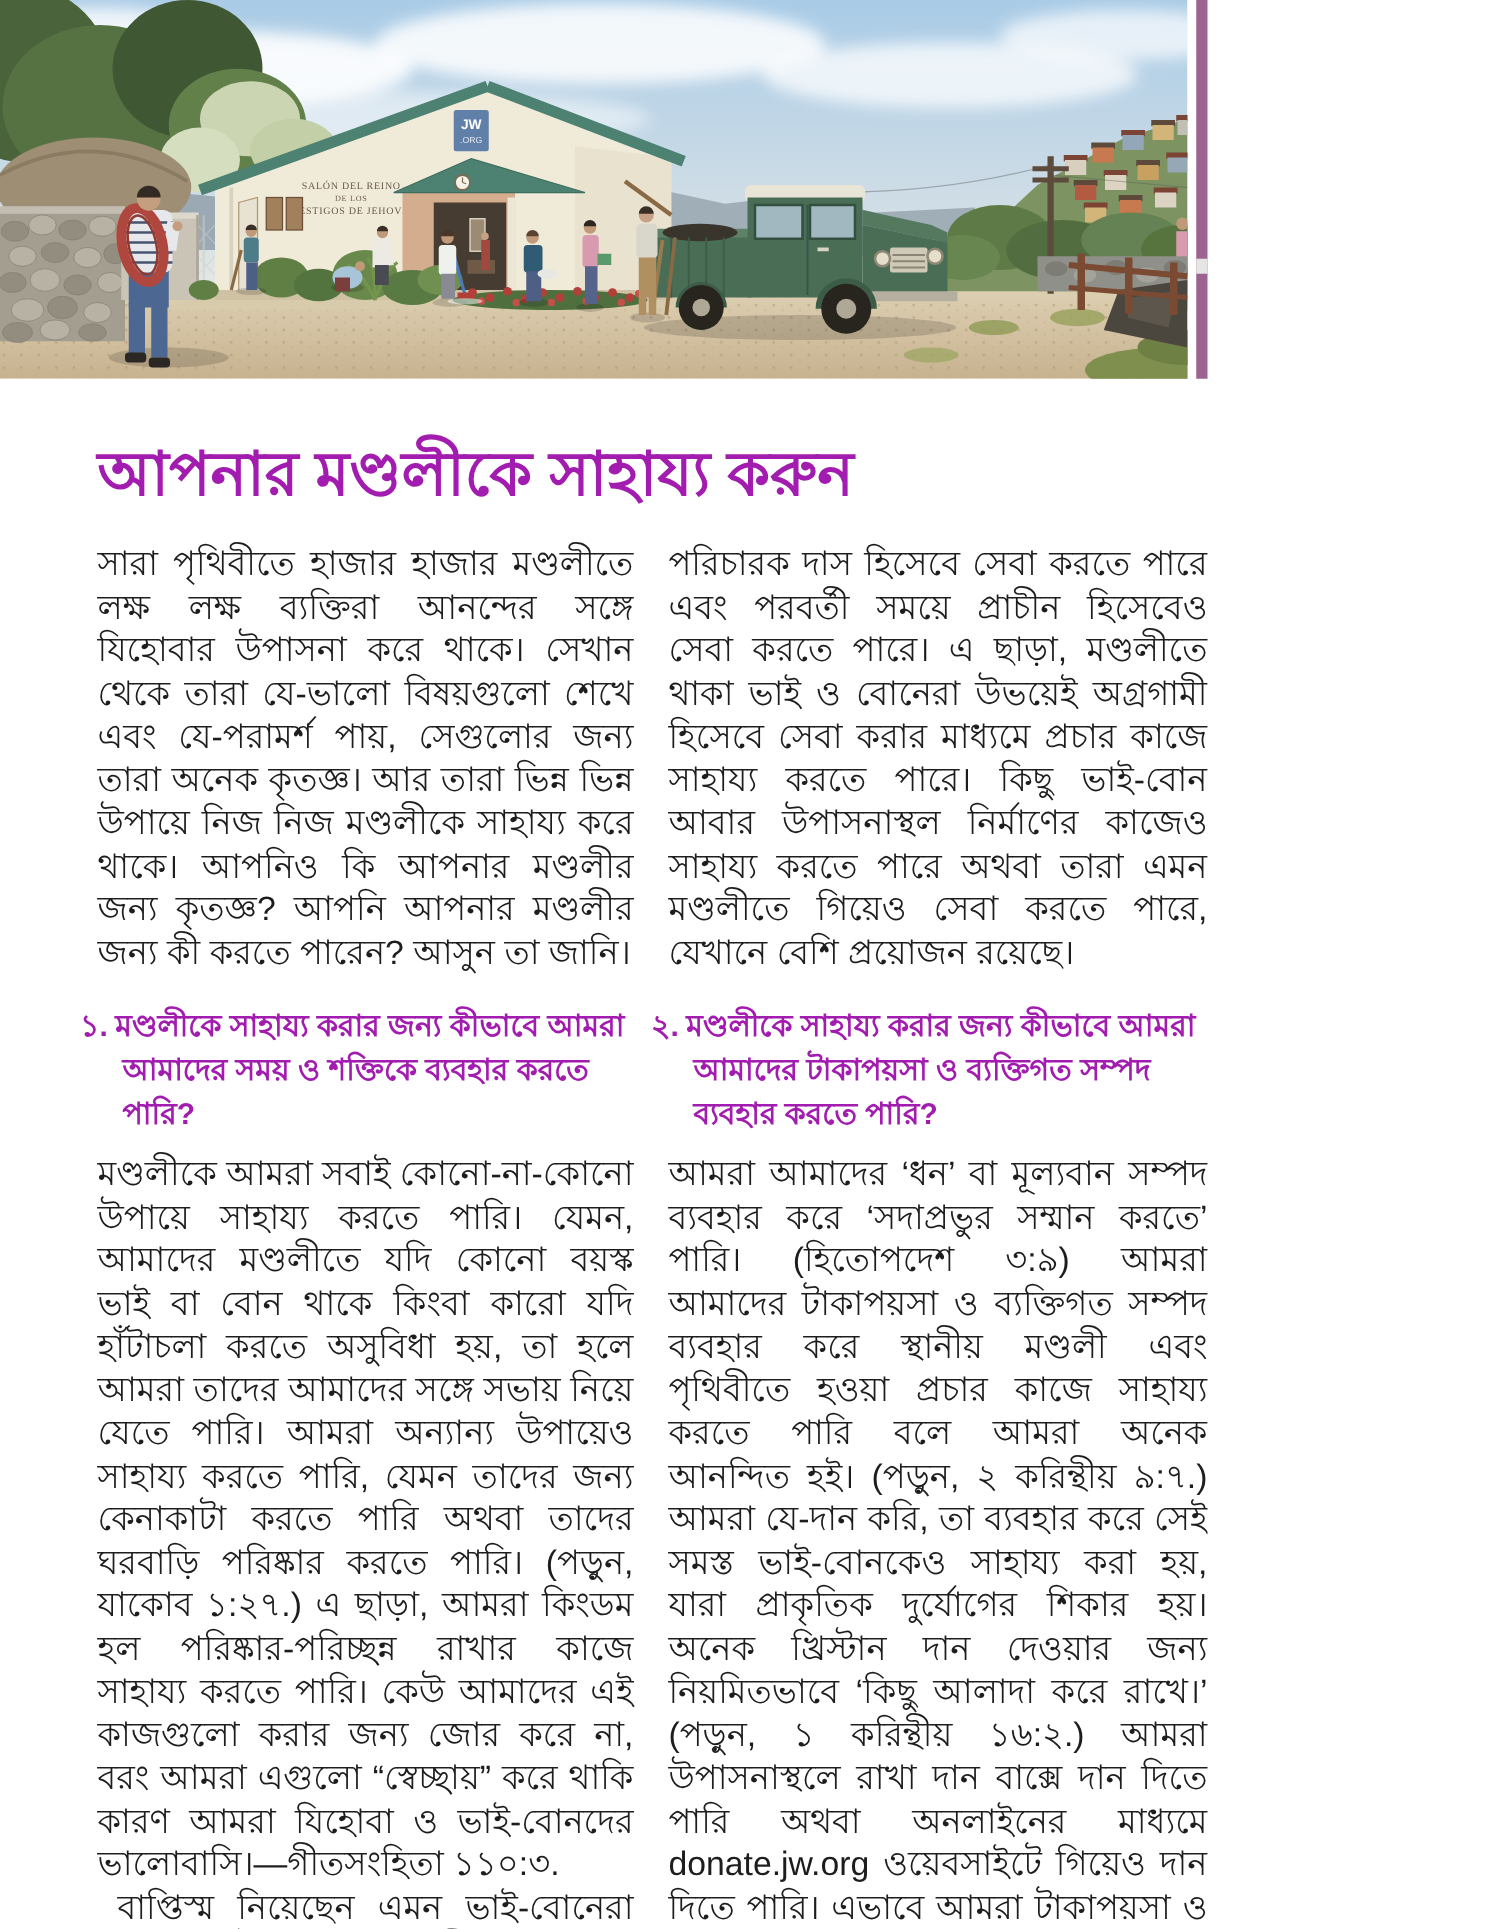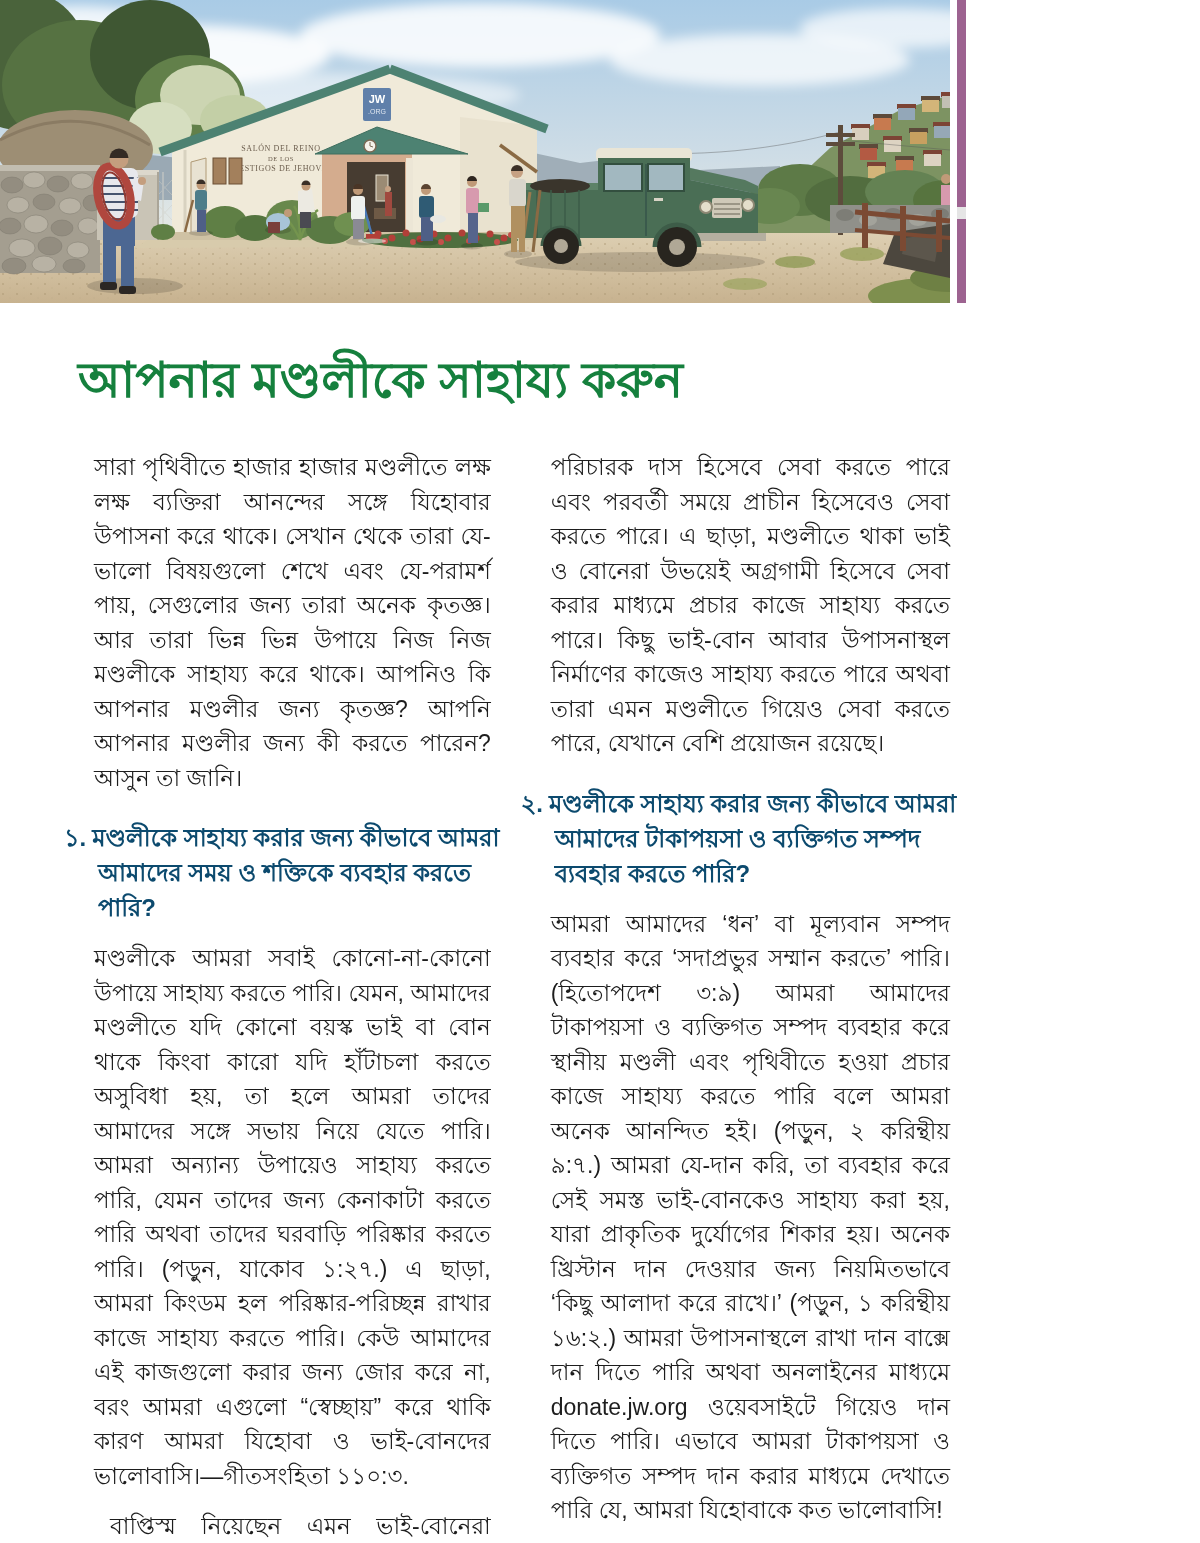--- a/index.html
+++ b/index.html
@@ -6,31 +6,31 @@
   body{font-family:"Liberation Sans","DejaVu Sans",sans-serif;}
   .page{position:relative;width:966px;height:1543px;background:#fff;overflow:hidden;}
 
   
   .hero{display:flex;height:303px;}
   .photo{width:950px;height:303px;flex:none;display:block;}
   .numbox{flex:1;margin-left:7px;background:#9d6390;display:flex;align-items:center;justify-content:center;}
   .num{font-size:86px;font-weight:700;color:#fff;line-height:1;padding:22px 6px 14px;border-bottom:12px solid #e5e5e5;}
 
   
-  h1.title{margin:49px 0 0 78px;font-size:49px;line-height:1.15;font-weight:700;color:#15803d;}
+  h1.title{margin:49px 0 0 78px;font-size:49px;line-height:1.15;font-weight:700;color:#a21caf;}
 
   
   .cols{display:flex;margin:26px 0 0 78px;gap:28px;}
   .col-left{width:524px;}
   .col-right{width:527px;}
-  p.body{font-size:23px;line-height:34.5px;text-align:justify;color:#1d1d1d;margin:16px;}
+  p.body{font-size:27px;line-height:34.5px;text-align:justify;color:#1d1d1d;margin:0;}
   p.body .b{font-weight:400;}
   .indent{text-indent:16px;}
   .mt4{margin-top:4px;}
-  h2.sub{font-size:24px;line-height:35px;color:#0c4a6e;font-weight:700;margin:25px 0 13px -14px;padding-left:34px;text-indent:-34px;text-align:left;}
+  h2.sub{font-size:24px;line-height:35px;color:#a21caf;font-weight:700;margin:25px 0 13px -14px;padding-left:34px;text-indent:-34px;text-align:left;}
   h2.sub .hnum{margin-right:6px;}
 
   .hall-sign-text{font-family:"Liberation Serif","DejaVu Serif",serif;fill:#6a5c4c;letter-spacing:.6px;}
 </style>
 </head>
 <body>
 
 <div class="page">
 
   <div class="hero">

